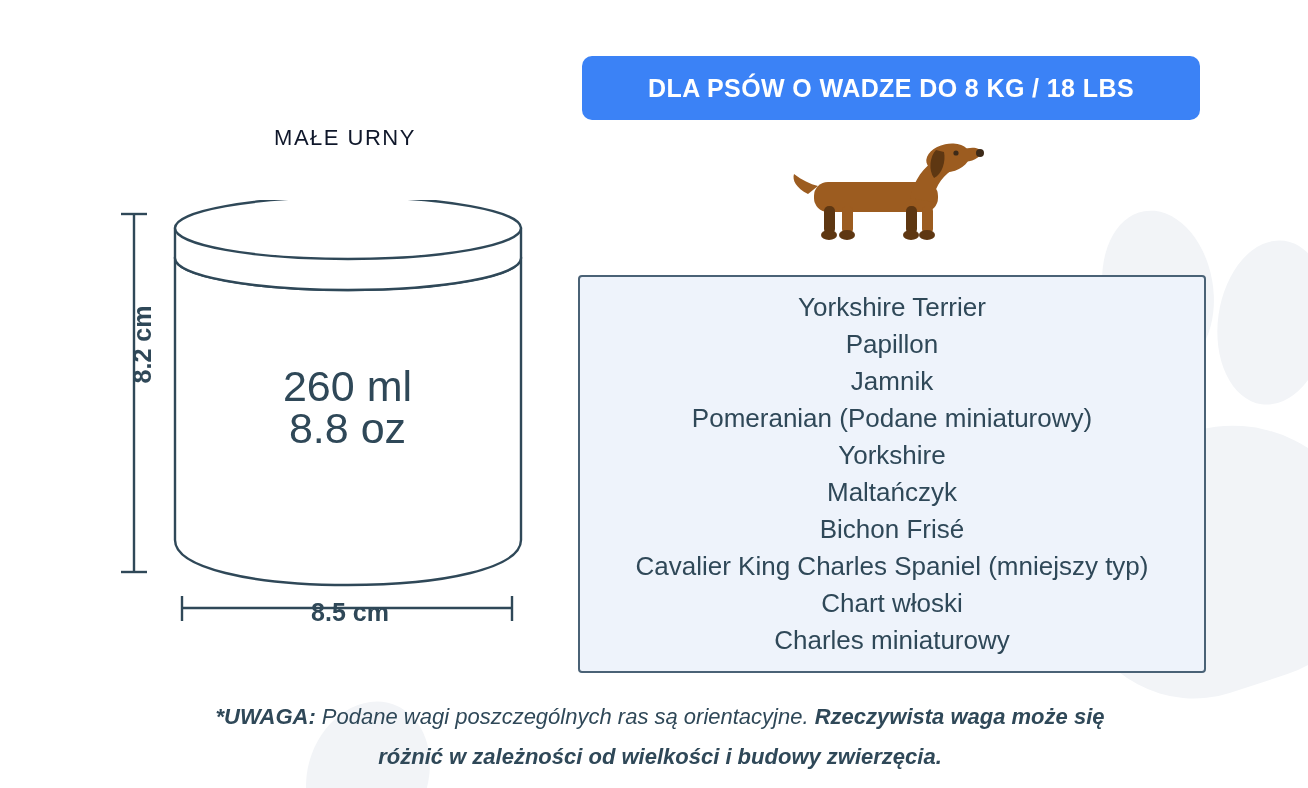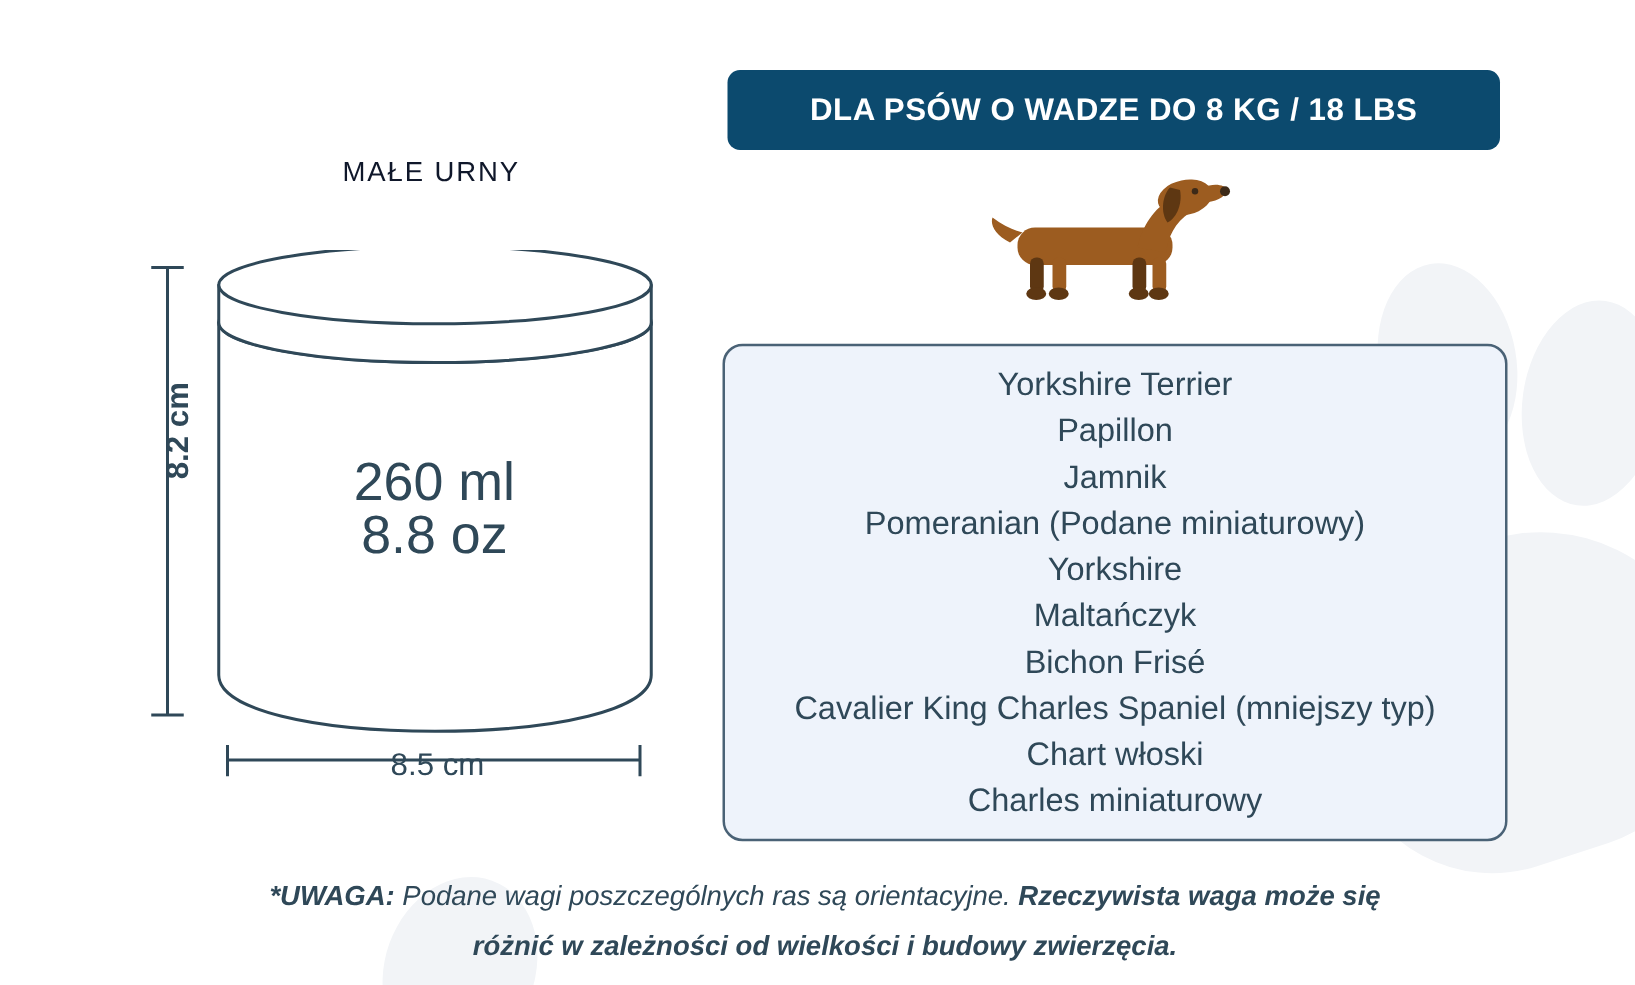--- a/index.html
+++ b/index.html
@@ -111,31 +111,31 @@
     white-space: nowrap;
   }
   .dim-width {
     position: absolute;
     left: 185px;
     top: 598px;
     width: 330px;
     text-align: center;
     color: #2f4858;
     font-size: 25px;
-    font-weight: normal;
+    font-weight: bold;
   }
 
   
   .weight-banner {
     position: absolute;
     left: 582px;
     top: 56px;
     width: 618px;
     height: 64px;
-    background: #0c4a6e;
+    background: #3b82f6;
     border-radius: 10px;
     color: #ffffff;
     font-size: 25px;
     font-weight: bold;
     letter-spacing: 0.4px;
     display: flex;
     align-items: center;
     justify-content: center;
     box-sizing: border-box;
     padding: 0 14px;
@@ -148,21 +148,21 @@
     width: 200px;
     height: 115px;
   }
   .breeds-box {
     position: absolute;
     left: 578px;
     top: 275px;
     width: 628px;
     height: 398px;
     border: 2px solid #4a6276;
-    border-radius: 16px;
+    border-radius: 4px;
     background: #eef3fb;
     box-sizing: border-box;
     display: flex;
     flex-direction: column;
     align-items: center;
     justify-content: center;
     padding: 10px 6px;
   }
   .breed-item {
     color: #2f4858;

